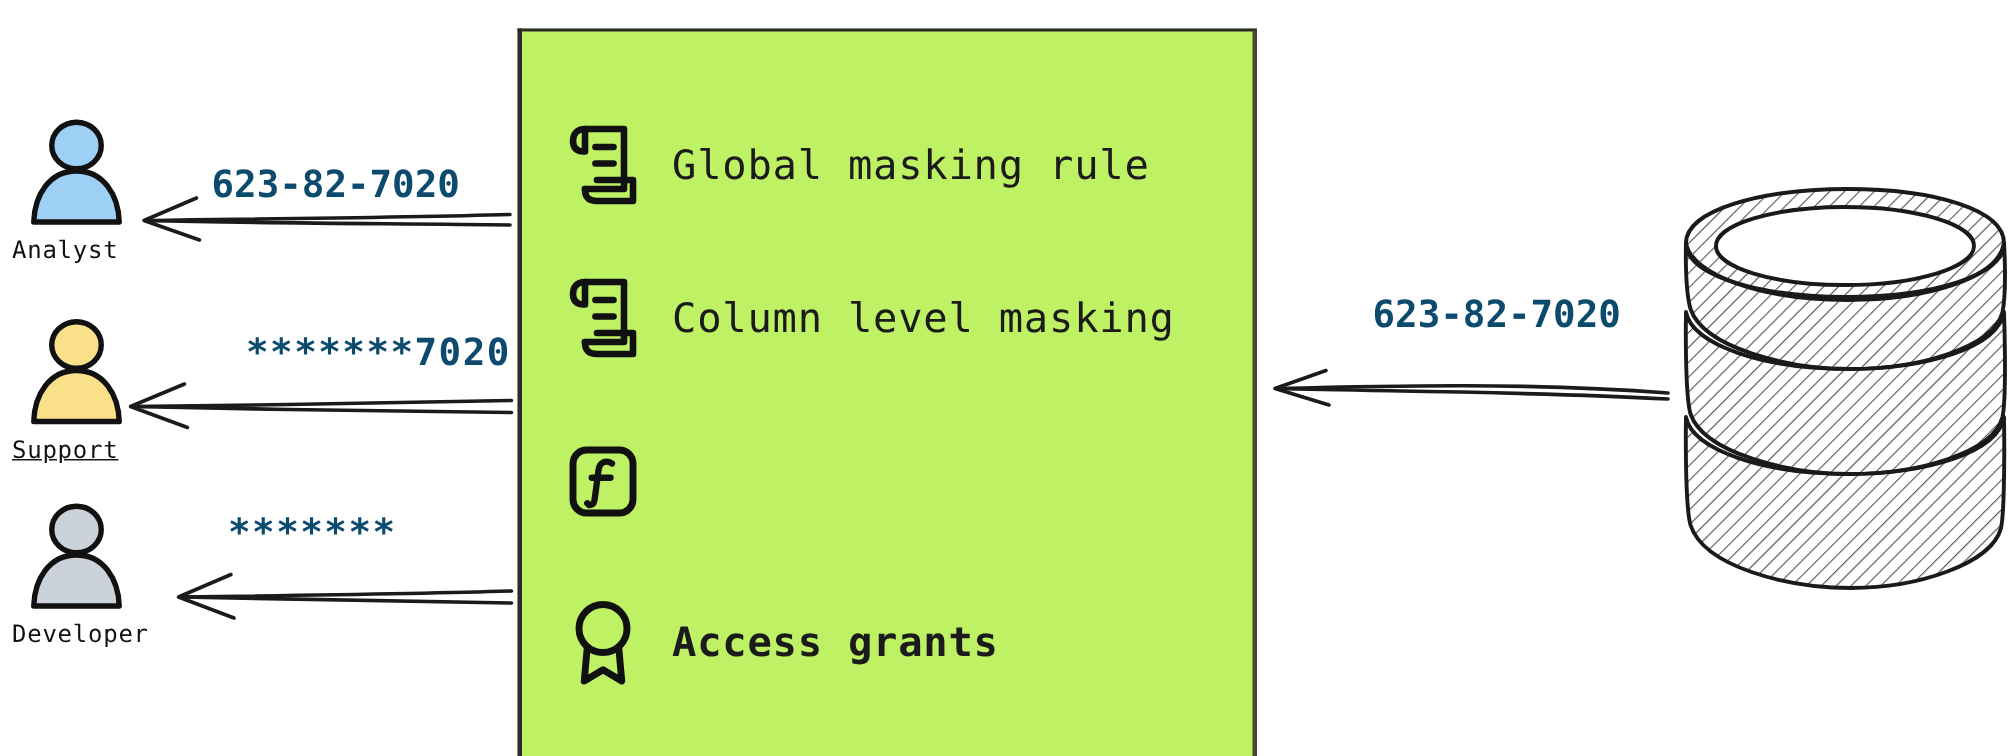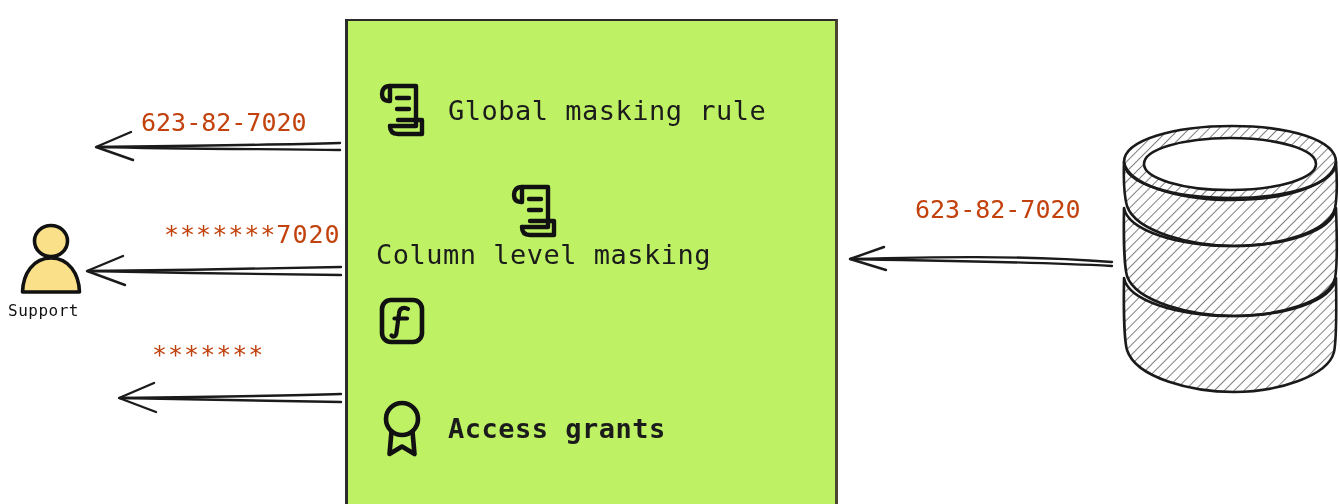--- a/index.html
+++ b/index.html
@@ -43,22 +43,22 @@
     white-space: nowrap;
     margin-top: 1px;
     margin-left: 4px;
   }
 
   
   .edge-label {
     position: absolute;
     font-family: "DejaVu Sans Mono", "Liberation Mono", monospace;
     font-size: 25px;
-    font-weight: 400;
-    color: #c2410c;
+    font-weight: 700;
+    color: #0c4a6e;
     white-space: nowrap;
     letter-spacing: 0px;
   }
   .edge-label.masked {
     letter-spacing: 1px;
   }
 
   
   #panel {
     position: absolute;
@@ -112,31 +112,49 @@
     width: 1340px;
     height: 504px;
     pointer-events: none;
   }
 </style>
 </head>
 <body>
 
 <div id="stage">
 
-
-  <div class="actor" style="left:4px; top:222px;">
+  <div class="actor" style="left:4px; top:78px;">
+    <div class="person">
+      <svg width="78" height="78" viewBox="0 0 78 78" xmlns="http://www.w3.org/2000/svg">
+        <ellipse cx="39" cy="19" rx="16.5" ry="15.5" fill="#9ed0f5" stroke="#111" stroke-width="3.6"></ellipse>
+        <path d="M39 36 C 21 36, 11 52, 10.5 70 L 67.5 70 C 67 52, 57 36, 39 36 Z" fill="#9ed0f5" stroke="#111" stroke-width="3.6" stroke-linejoin="round"></path>
+      </svg>
+    </div>
+    <div class="actor-label">Analyst</div>
+  </div>
+
+  <div class="actor" style="left:4px; top:211px;text-decoration:underline;">
     <div class="person">
       <svg width="78" height="78" viewBox="0 0 78 78" xmlns="http://www.w3.org/2000/svg">
         <ellipse cx="39" cy="19" rx="16.5" ry="15.5" fill="#fbe08a" stroke="#111" stroke-width="3.6"></ellipse>
         <path d="M39 36 C 21 36, 11 52, 10.5 70 L 67.5 70 C 67 52, 57 36, 39 36 Z" fill="#fbe08a" stroke="#111" stroke-width="3.6" stroke-linejoin="round"></path>
       </svg>
     </div>
     <div class="actor-label">Support</div>
   </div>
 
+  <div class="actor" style="left:4px; top:334px;">
+    <div class="person">
+      <svg width="78" height="78" viewBox="0 0 78 78" xmlns="http://www.w3.org/2000/svg">
+        <ellipse cx="39" cy="19" rx="16.5" ry="15.5" fill="#ccd2d9" stroke="#111" stroke-width="3.6"></ellipse>
+        <path d="M39 36 C 21 36, 11 52, 10.5 70 L 67.5 70 C 67 52, 57 36, 39 36 Z" fill="#ccd2d9" stroke="#111" stroke-width="3.6" stroke-linejoin="round"></path>
+      </svg>
+    </div>
+    <div class="actor-label">Developer</div>
+  </div>
 
   <div class="edge-label" style="left:141px; top:108px;">623-82-7020</div>
   <div class="edge-label masked" style="left:148px; top:220px;margin-left:16px;">*******7020</div>
   <div class="edge-label masked" style="left:152px; top:340px;">*******</div>
 
   <div class="edge-label" style="left:915px; top:195px;">623-82-7020</div>
 
   <div id="panel">
 
     <div class="panel-row" style="top:60px;">
@@ -147,21 +165,21 @@
             <path d="M13 4 C 7 4, 5 8, 5 12 C 5 16, 7 19, 12 19 L 13 19 L 13 4 Z"></path>
             <path d="M13 44 C 13 50, 16 52, 21 52 L 45 52 L 45 38 L 21 38"></path>
             <path d="M20 16 L32 16"></path>
             <path d="M20 27 L32 27"></path>
           </g>
         </svg>
       </span>
       <span class="panel-text">Global masking rule</span>
     </div>
 
-    <div class="panel-row" style="top:162px;flex-direction:column;">
+    <div class="panel-row" style="top:162px;">
       <span class="panel-icon">
         <svg width="50" height="56" viewBox="0 0 50 56" xmlns="http://www.w3.org/2000/svg">
           <g fill="none" stroke="#111" stroke-width="4.4" stroke-linecap="round" stroke-linejoin="round">
             <path d="M13 4 L39 4 L39 44 L13 44"></path>
             <path d="M13 4 C 7 4, 5 8, 5 12 C 5 16, 7 19, 12 19 L 13 19 L 13 4 Z"></path>
             <path d="M13 44 C 13 50, 16 52, 21 52 L 45 52 L 45 38 L 21 38"></path>
             <path d="M20 16 L32 16"></path>
             <path d="M20 27 L32 27"></path>
           </g>
         </svg>

